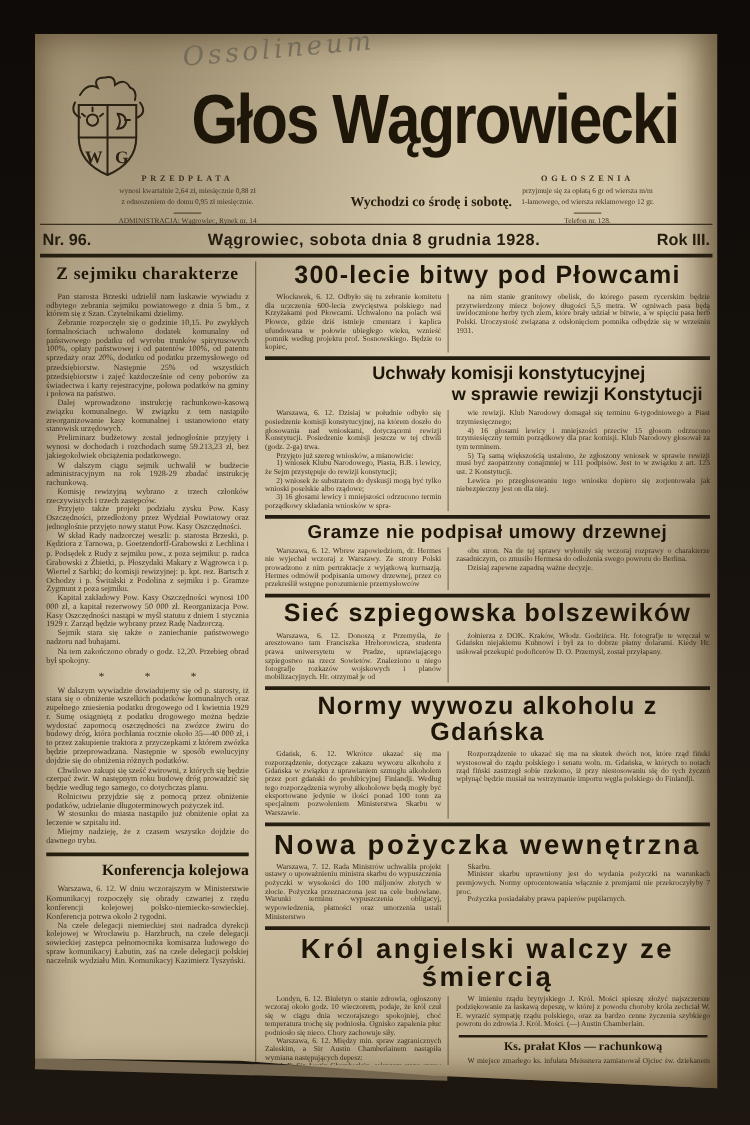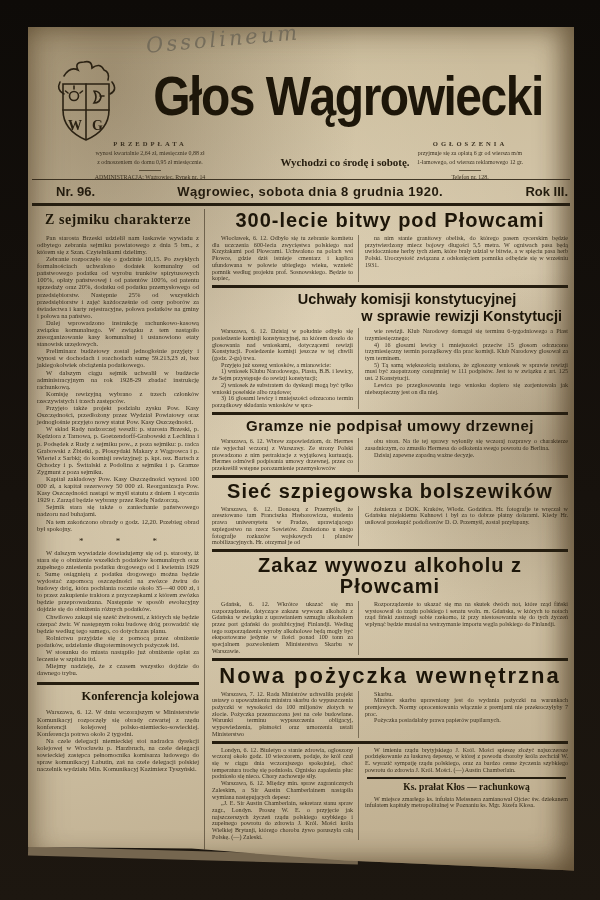--- a/index.html
+++ b/index.html
@@ -33,21 +33,21 @@
   .mast-block { position:absolute; top:112px; text-align:center; font:5.9px/1.55 "Liberation Serif", serif; color:#3b3121; }
   .mast-left { left:30px; width:184px; }
   .mast-right { left:346px; width:192px; }
   .mast-head { font-size:6.6px; letter-spacing:3px; font-weight:700; }
   .tiny-rule { width:22px; height:1px; background:rgba(50,40,22,.7); margin:2px auto; }
   .schedule { position:absolute; left:222px; top:129px; width:190px; text-align:center;
     font:600 11px/1.2 "Liberation Serif", serif; color:#251d0f; }
 
   .rule-a { position:absolute; left:4px; right:4px; top:152px; height:1px; background:rgba(40,31,16,.85); }
   .datebar { position:absolute; left:6px; right:6px; top:155px; height:19px; display:flex;
-    align-items:center; font:700 13px/1 "Liberation Sans", sans-serif; color:#241c0e;margin-left:22px; }
+    align-items:center; font:700 13px/1 "Liberation Sans", sans-serif; color:#241c0e; }
   .datebar .mid { flex:1; text-align:center; letter-spacing:.5px; }
   .rule-b { position:absolute; left:4px; right:4px; top:176px; height:3px; background:#261e10; }
 
   .body { position:absolute; left:6px; right:5px; top:182px; bottom:22px; display:flex; overflow:hidden; }
 
   .col-left { width:170px; flex:none; padding:2px 5px 0 3px; overflow:hidden; }
   .vdiv { width:1px; background:rgba(45,35,18,.55); }
   .col-right { flex:1; padding:0 1px 0 7px; overflow:hidden; }
 
   .bp { text-indent:9px; text-align:justify; color:rgba(38,29,15,.92); }
@@ -117,21 +117,21 @@
       <div class="mast-head">OGŁOSZENIA</div>
       <div>przyjmuje się za opłatą 6 gr od wiersza m/m</div>
       <div>1-łamowego, od wiersza reklamowego 12 gr.</div>
       <div class="tiny-rule"></div>
       <div>Telefon nr. 128.</div>
     </div>
 
     <div class="rule-a"></div>
     <div class="datebar">
       <span>Nr. 96.</span>
-      <span class="mid">Wągrowiec, sobota dnia 8 grudnia 1920.</span>
+      <span class="mid">Wągrowiec, sobota dnia 8 grudnia 1928.</span>
       <span>Rok III.</span>
     </div>
     <div class="rule-b"></div>
 
     <div class="body">
 
       <div class="col-left">
         <h1 class="h-serif-lg">Z sejmiku charakterze</h1>
         <p class="bp">Pan starosta Brzeski udzielił nam łaskawie wywiadu z odbytego zebrania sejmiku powiatowego z dnia 5 bm., z którem się z Szan. Czytelnikami dzielimy.</p>
         <p class="bp">Zebranie rozpoczęło się o godzinie 10,15. Po zwykłych formalnościach uchwalono dodatek komunalny od państwowego podatku od wyrobu trunków spirytusowych 100%, opłaty państwowej i od patentów 100%, od patentu sprzedaży oraz 20%, dodatku od podatku przemysłowego od przedsiębiorstw. Następnie 25% od wszystkich przedsiębiorstw i zajęć każdocześnie od ceny poborów za świadectwa i karty rejestracyjne, połowa podatków na gminy i połowa na państwo.</p>
@@ -221,21 +221,21 @@
               </div>
             <div class="cdiv"></div>
             <div class="cb">
                 <p class="bp">żołnierza z DOK. Kraków, Włodz. Godzińca. Hr. fotografje te wręczał w Gdańsku niejakiemu Kuhnowi i był za to dobrze płatny dolarami. Kiedy Hr. usiłował przekupić podoficerów D. O. Przemyśl, został przyłapany.</p>
               </div>
           </div>
         </section>
 
         <div class="hr"></div>
         <section>
-          <h2 class="h-xl">Zakaz wywozu alkoholu z Płowcami</h2>
+          <h2 class="h-xl">Normy wywozu alkoholu z Gdańska</h2>
           <div class="cols">
             <div class="ca">
                 <p class="bp">Gdańsk, 6. 12. Wkrótce ukazać się ma rozporządzenie, dotyczące zakazu wywozu alkoholu z Gdańska w związku z uprawianiem szmuglu alkoholem przez port gdański do prohibicyjnej Finlandji. Według tego rozporządzenia wyroby alkoholowe będą mogły być eksportowane jedynie w ilości ponad 100 tonn za specjalnem pozwoleniem Ministerstwa Skarbu w Warszawie.</p>
               </div>
             <div class="cdiv"></div>
             <div class="cb">
                 <p class="bp">Rozporządzenie to ukazać się ma na skutek dwóch not, które rząd fiński wystosował do rządu polskiego i senatu woln. m. Gdańska, w których to notach rząd fiński zastrzegł sobie rzekomo, iż przy niestosowaniu się do tych życzeń wpłynąć będzie musiał na wstrzymanie importu węgla polskiego do Finlandji.</p>
               </div>
           </div>
         </section>
@@ -251,20 +251,21 @@
             <div class="cb">
               <p class="bp">Skarbu.</p>
               <p class="bp">Minister skarbu uprawniony jest do wydania pożyczki na warunkach premjowych. Normy oprocentowania włącznie z premjami nie przekroczyłyby 7 proc.</p>
               <p class="bp">Pożyczka posiadałaby prawa papierów pupilarnych.</p>
             </div>
           </div>
         </section>
 
         <div class="hr"></div>
         <section>
+          <h2 class="h-xxl">Król angielski walczy ze śmiercią</h2>
           <div class="cols">
             <div class="ca">
               <p class="bp">Londyn, 6. 12. Biuletyn o stanie zdrowia, ogłoszony wczoraj około godz. 10 wieczorem, podaje, że król czuł się w ciągu dnia wczorajszego spokojniej, choć temperatura trochę się podniosła. Ognisko zapalenia płuc podniosło się nieco. Chory zachowuje siły.</p>
               <p class="bp">Warszawa, 6. 12. Między min. spraw zagranicznych Zaleskim, a Sir Austin Chamberlainem nastąpiła wymiana następujących depesz:</p>
               <p class="bp">„J. E. Sir Austin Chamberlain, sekretarz stanu spraw zagr., Londyn. Proszę W. E. o przyjęcie jak najszczerszych życzeń rządu polskiego szybkiego i zupełnego powrotu do zdrowia J. Król. Mości króla Wielkiej Brytanji, którego choroba żywo poruszyła całą Polskę. (—) Zaleski.</p>
 
             </div>
             <div class="cdiv"></div>
             <div class="cb">
               <p class="bp">W imieniu rządu brytyjskiego J. Król. Mości spieszę złożyć najszczersze podziękowanie za łaskawą depeszę, w której z powodu choroby króla zechciał W. E. wyrazić sympatję rządu polskiego, oraz za bardzo cenne życzenia szybkiego powrotu do zdrowia J. Król. Mości. (—) Austin Chamberlain.</p>

